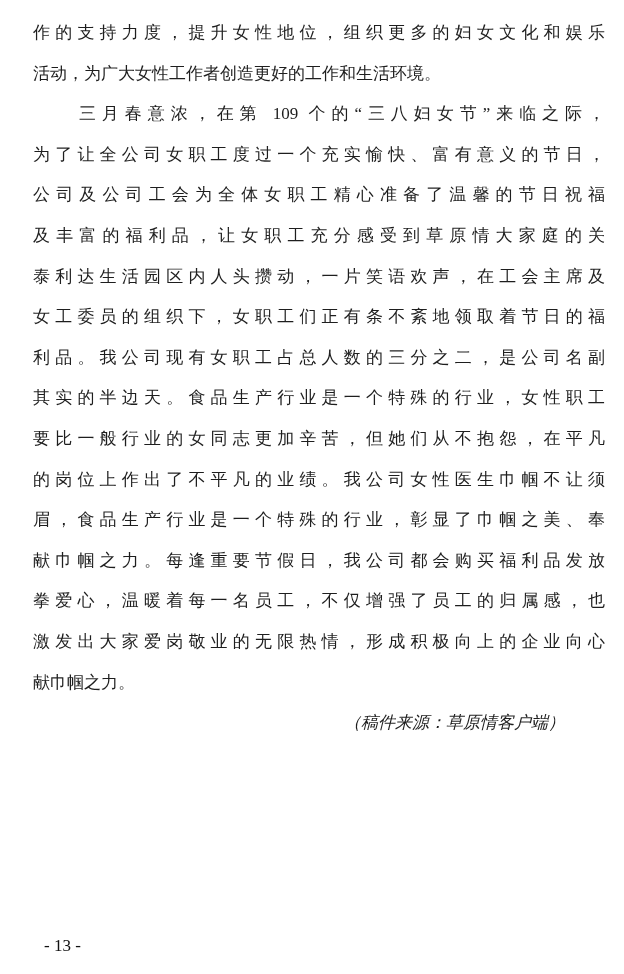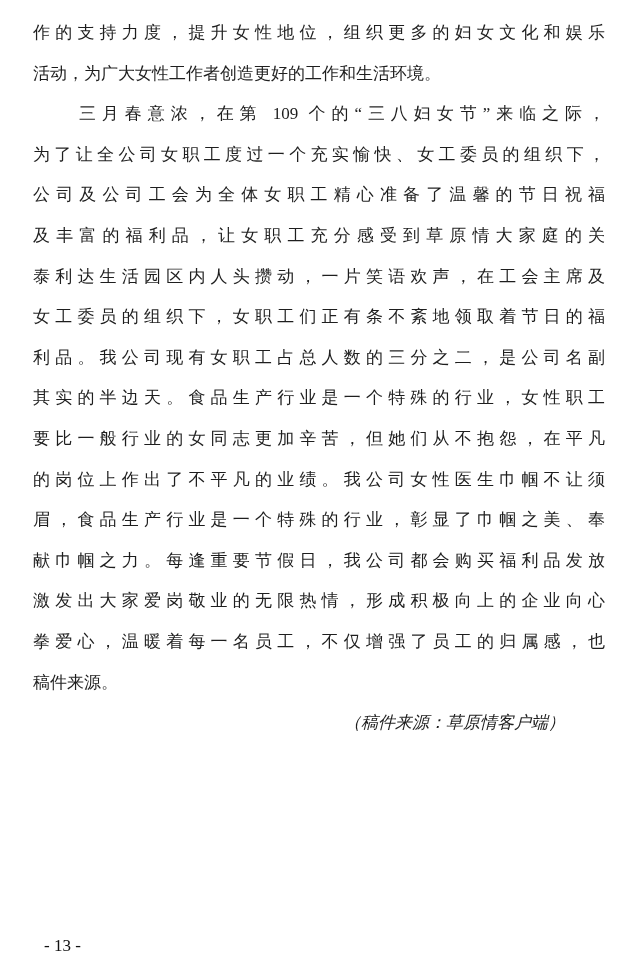--- a/index.html
+++ b/index.html
@@ -55,31 +55,31 @@
 </style>
 </head>
 <body>
 
 <div class="page">
   <div class="content">
     <div id="lines">
         <div class="line fill">作的支持力度，提升女性地位，组织更多的妇女文化和娱乐</div>
         <div class="line">活动，为广大女性工作者创造更好的工作和生活环境。</div>
         <div class="line fill">　　三月春意浓，在第 109 个的“三八妇女节”来临之际，</div>
-        <div class="line fill">为了让全公司女职工度过一个充实愉快、女工委员的组织下，</div>
+        <div class="line fill">为了让全公司女职工度过一个充实愉快、富有意义的节日，</div>
         <div class="line fill">公司及公司工会为全体女职工精心准备了温馨的节日祝福</div>
         <div class="line fill">及丰富的福利品，让女职工充分感受到草原情大家庭的关</div>
         <div class="line fill">泰利达生活园区内人头攒动，一片笑语欢声，在工会主席及</div>
         <div class="line fill">女工委员的组织下，女职工们正有条不紊地领取着节日的福</div>
         <div class="line fill">利品。我公司现有女职工占总人数的三分之二，是公司名副</div>
         <div class="line fill">其实的半边天。食品生产行业是一个特殊的行业，女性职工</div>
         <div class="line fill">要比一般行业的女同志更加辛苦，但她们从不抱怨，在平凡</div>
         <div class="line fill">的岗位上作出了不平凡的业绩。我公司女性医生巾帼不让须</div>
         <div class="line fill">眉，食品生产行业是一个特殊的行业，彰显了巾帼之美、奉</div>
         <div class="line fill">献巾帼之力。每逢重要节假日，我公司都会购买福利品发放</div>
+        <div class="line fill">拳爱心，温暖着每一名员工，不仅增强了员工的归属感，也</div>
         <div class="line fill">激发出大家爱岗敬业的无限热情，形成积极向上的企业向心</div>
-        <div class="line fill">拳爱心，温暖着每一名员工，不仅增强了员工的归属感，也</div>
-        <div class="line">稿件来源。</div>
+        <div class="line">献巾帼之力。</div>
       </div>
     <div class="line attribution">（稿件来源：草原情客户端）</div>
   </div>
   <div class="footer">- 13 -</div>
 </div>
 
 </body></html>

